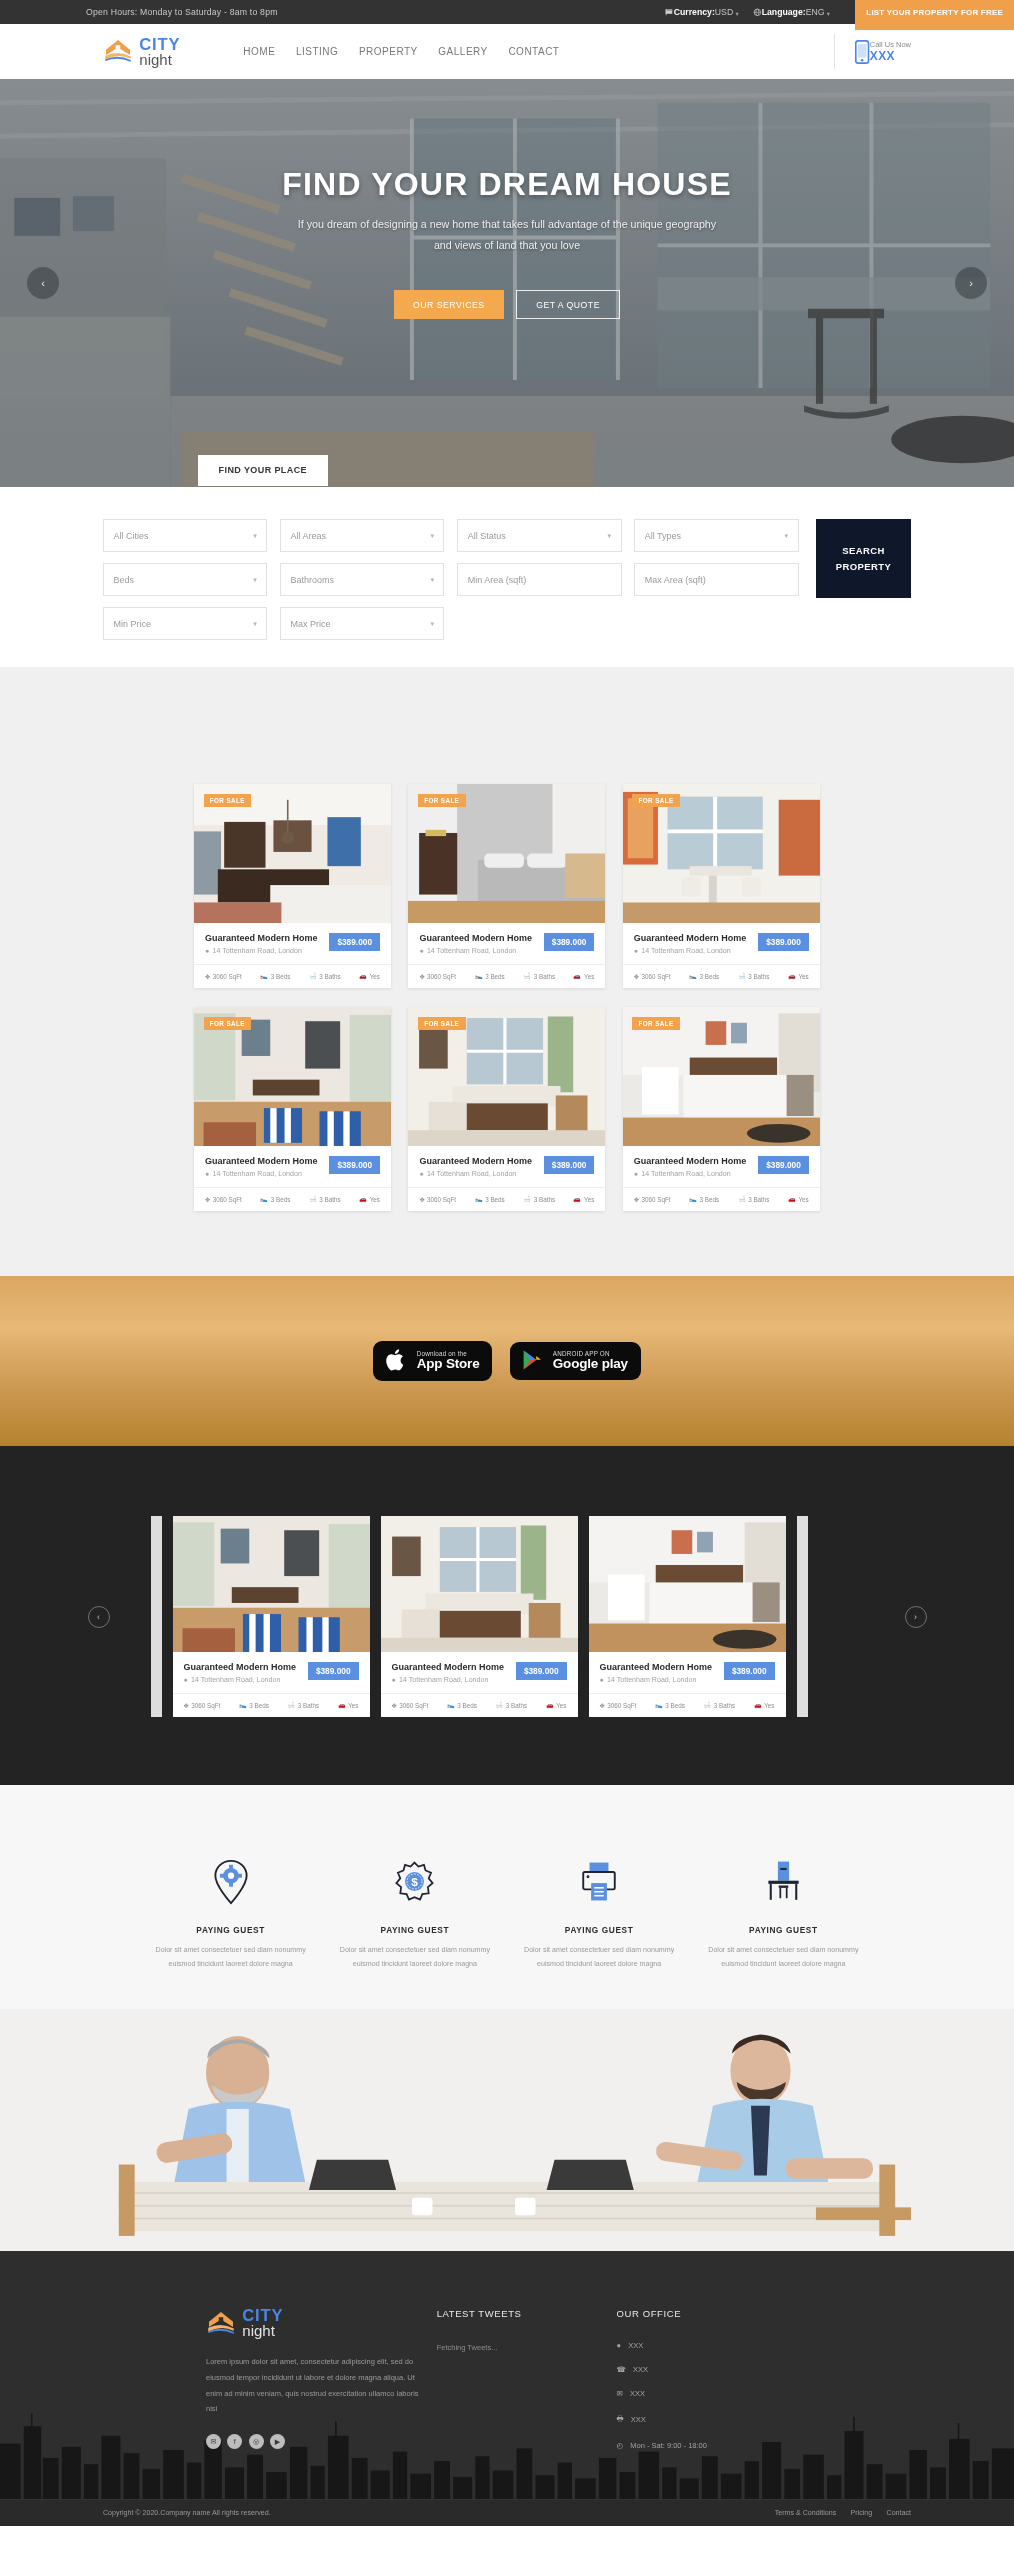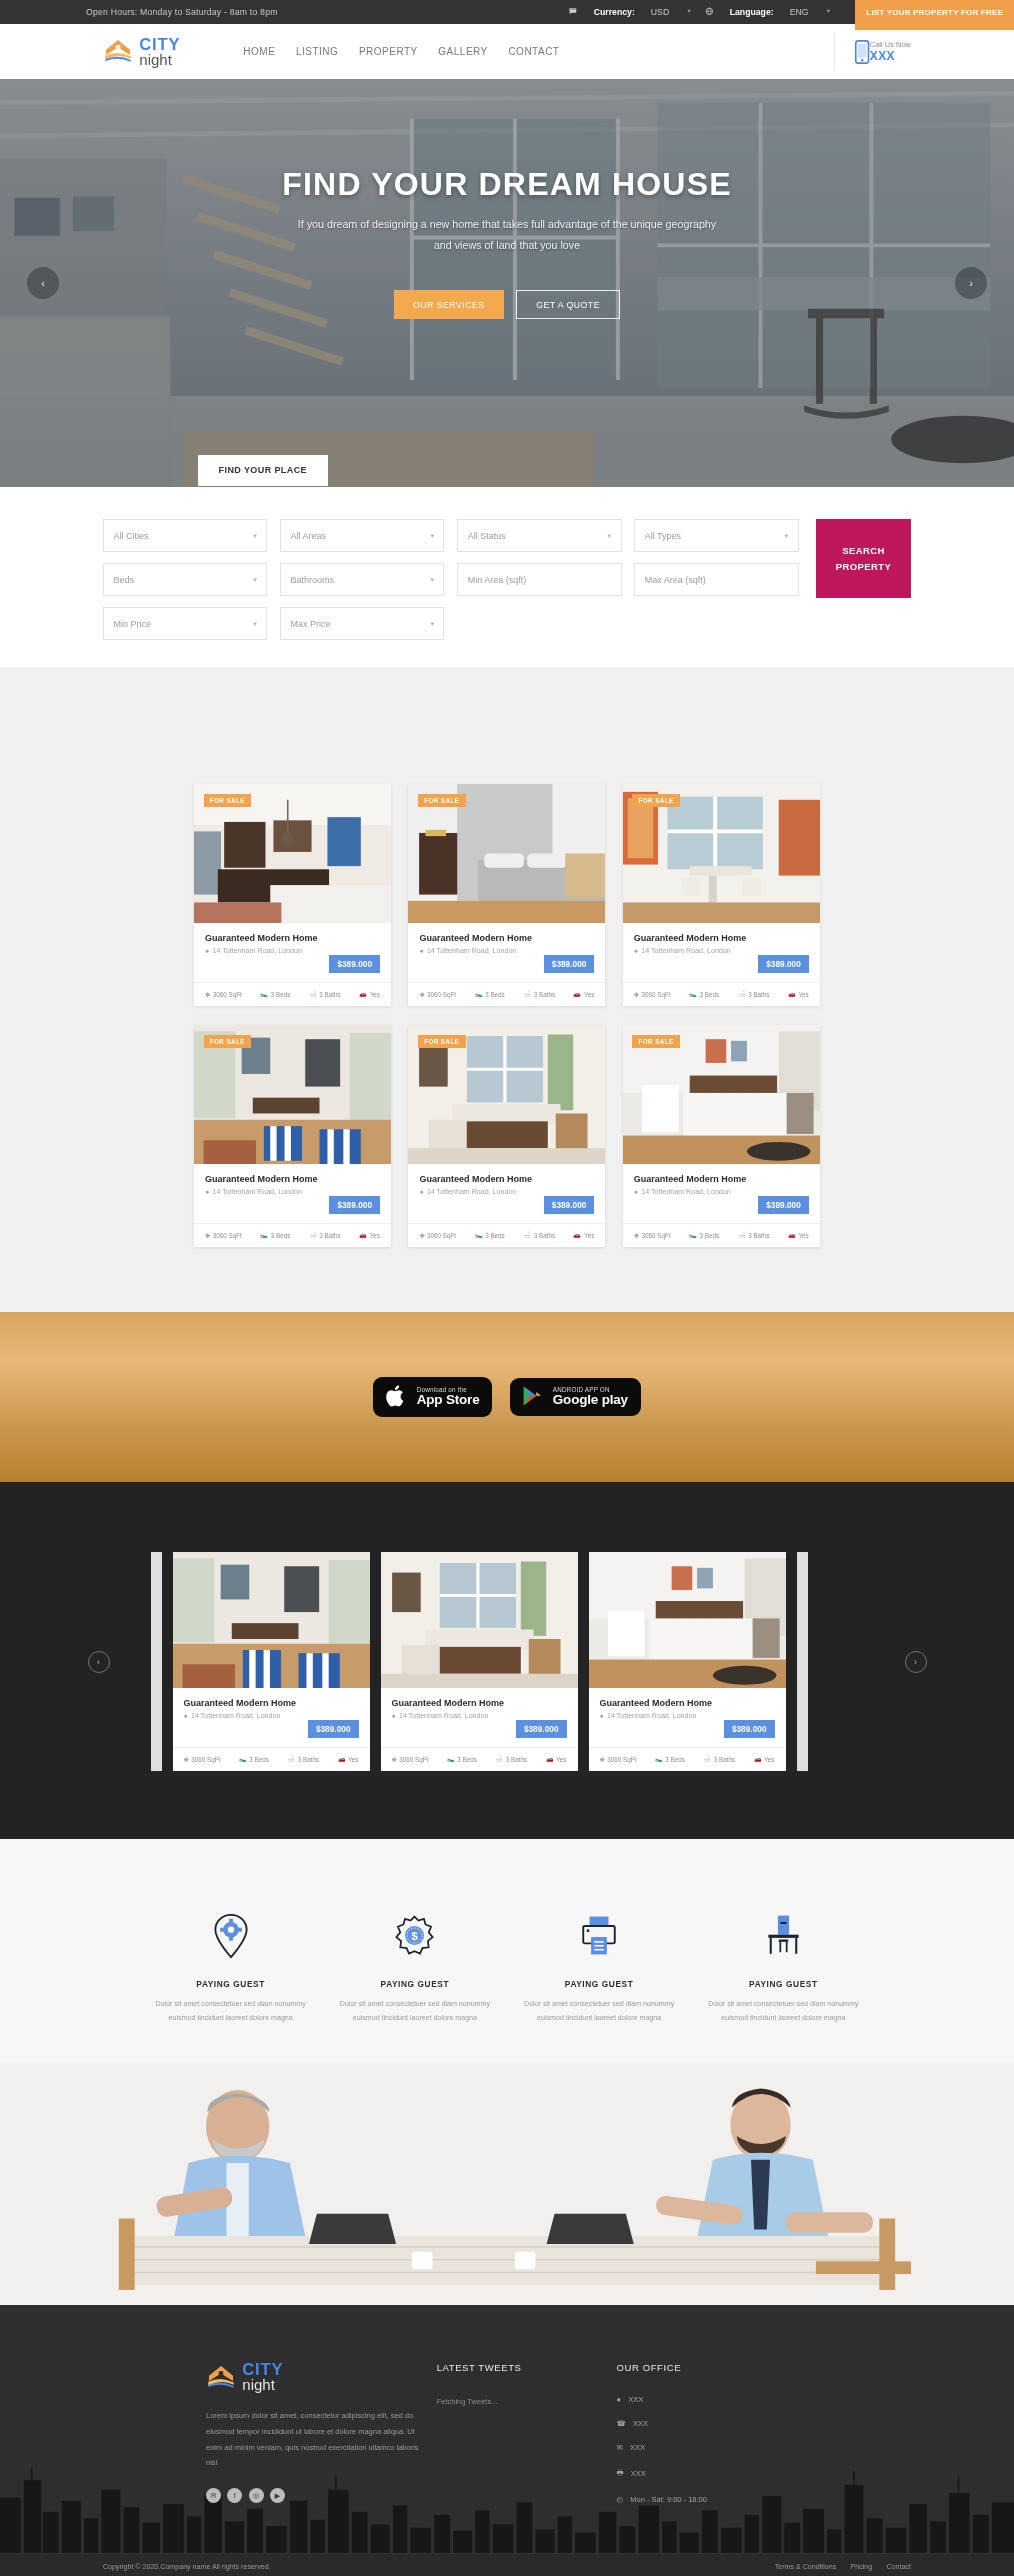--- a/index.html
+++ b/index.html
@@ -11,21 +11,21 @@
   }
 
   
   .topbar{
     height:24px; background:#333333; display:flex; align-items:center;
     font-size:8.7px; color:#c9c9c9; position:relative;
   }
   .topbar-inner{ width:808px; margin:0 auto; display:flex; align-items:center; width:100%; padding-left:86px;}
   .topbar-hours{ flex:0 0 auto; letter-spacing:0.2px; }
   .topbar-right{ margin-left:auto; display:flex; align-items:center; gap:14.3px; padding-right:0; }
-  .tb-item{ display:flex; align-items:flex-start; gap:16px; color:#d8d8d8; font-size:8.7px; white-space:nowrap;}
+  .tb-item{ display:flex; align-items:flex-end; gap:0; color:#d8d8d8; font-size:8.7px; white-space:nowrap;}
   .tb-item .lbl{ font-weight:bold; color:#fff;}
   .tb-item .val{ color:#c8c8c8;}
   .caret{ font-size:6.3px; color:#9a9a9a; margin-left:2.4px;}
   .tb-cta{
     background:#f0a04b; color:#fff; font-size:8px; font-weight:bold;
     letter-spacing:0.2px; height:36px; display:flex; align-items:center;
     padding:0 11px; margin-left:11px;
   }
   .ico-flag, .ico-globe{ width:8.7px; height:8.7px; display:inline-block; position:relative; }
   .ico-flag svg, .ico-globe svg{ display:block; }
@@ -89,40 +89,40 @@
   .search-inner{ width:808px; margin:0 auto; padding:32px 0 27px; display:flex; }
   .search-grid{ flex:1; display:grid; grid-template-columns:repeat(4,1fr); gap:11px 12.7px; padding-right:17.4px;}
   .fld{
     height:33px; border:0.8px solid #e2e2e2; background:#fff;
     display:flex; align-items:center; padding:0 9.5px;
     font-size:9px; color:#9b9b9b;
   }
   .fld .cv{ margin-left:auto; font-size:7.1px; color:#b4b4b4; }
   .fld.blank{ border-color:transparent; }
   .search-btn{
-    width:95px; background:#be185d; color:#fff; border:none; cursor:pointer;
+    width:95px; background:#0f172a; color:#fff; border:none; cursor:pointer;
     font-size:9.5px; font-weight:bold; letter-spacing:0.4px; line-height:1.6;
     align-self:flex-start; height:79px;
   }
 
   
   .listings{ background:#f0f0f0; padding:117px 0 65px; }
   .cards-row{ width:626px; margin:0 auto; display:flex; gap:17.4px; }
   .cards-row + .cards-row{ margin-top:19px; }
   .card{
     width:197px; background:#fff; box-shadow:0 0.8px 3.2px rgba(0,0,0,.10);
   }
   .card-photo{ height:139px; position:relative; overflow:hidden; }
   .badge{
     position:absolute; top:9.5px; left:9.5px; background:#f4a34d; color:#fff;
     font-size:6.3px; font-weight:bold; letter-spacing:0.4px; padding:3.2px 6.3px;
     z-index:2;
   }
   .card-body{ padding:9.5px 11px 0; }
-  .card-head{ display:flex; align-items:flex-start;flex-direction:column; }
+  .card-head{ display:flex; align-items:flex-start; }
   .card-title{ font-size:9px; font-weight:bold; color:#2b2b2b; }
   .card-addr{ font-size:7.1px; color:#a3a3a3; margin-top:4px; display:flex; align-items:center; gap:3.2px;}
   .price{
     margin-left:auto; background:#5b8fe0; color:#fff; font-size:8.3px;
     font-weight:bold; padding:4px 8px; white-space:nowrap;
   }
   .card-meta{
     display:flex; align-items:center; justify-content:space-between;
     border-top:0.8px solid #eee; margin-top:9.5px; padding:7.1px 11px 8px;
     font-size:6.3px; color:#8e8e8e;

